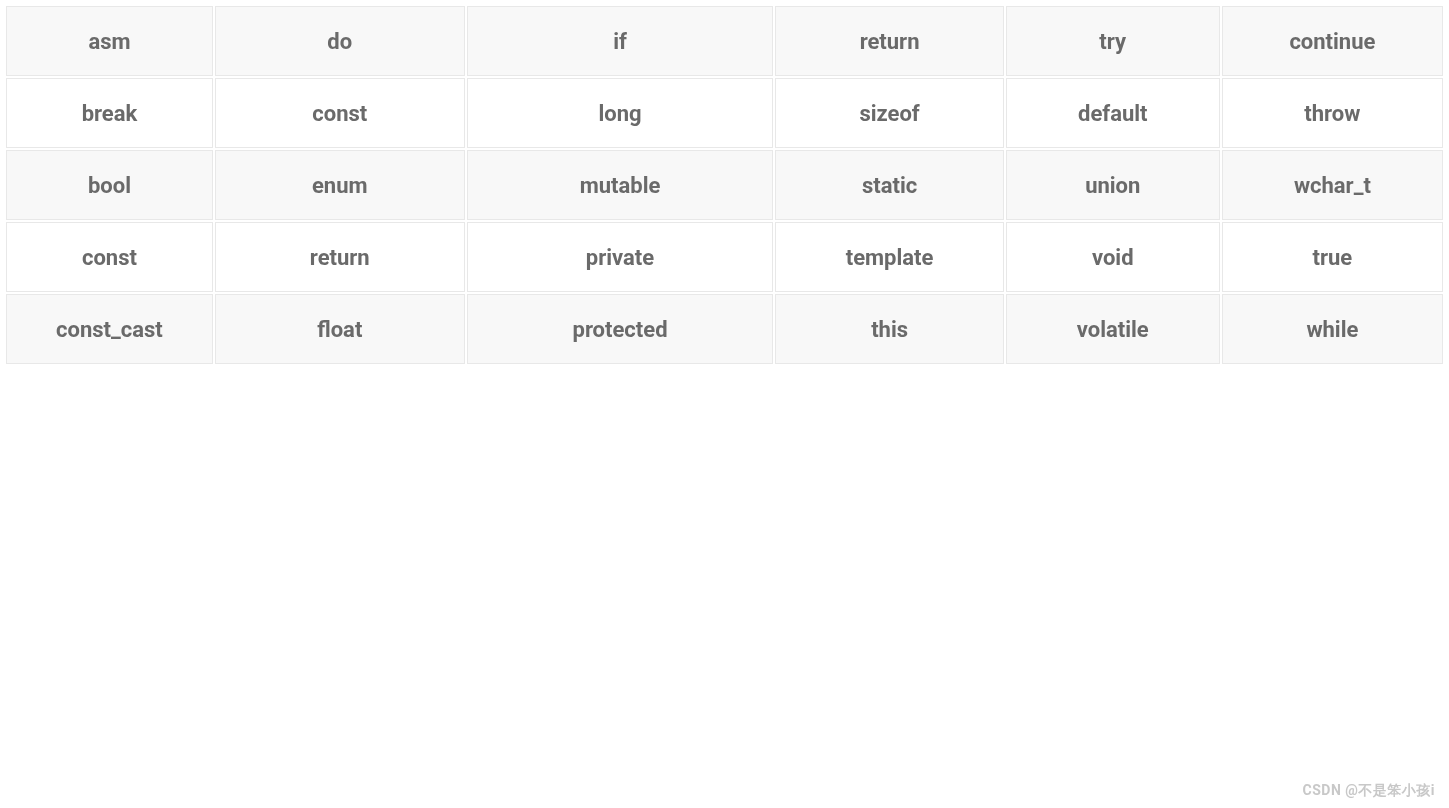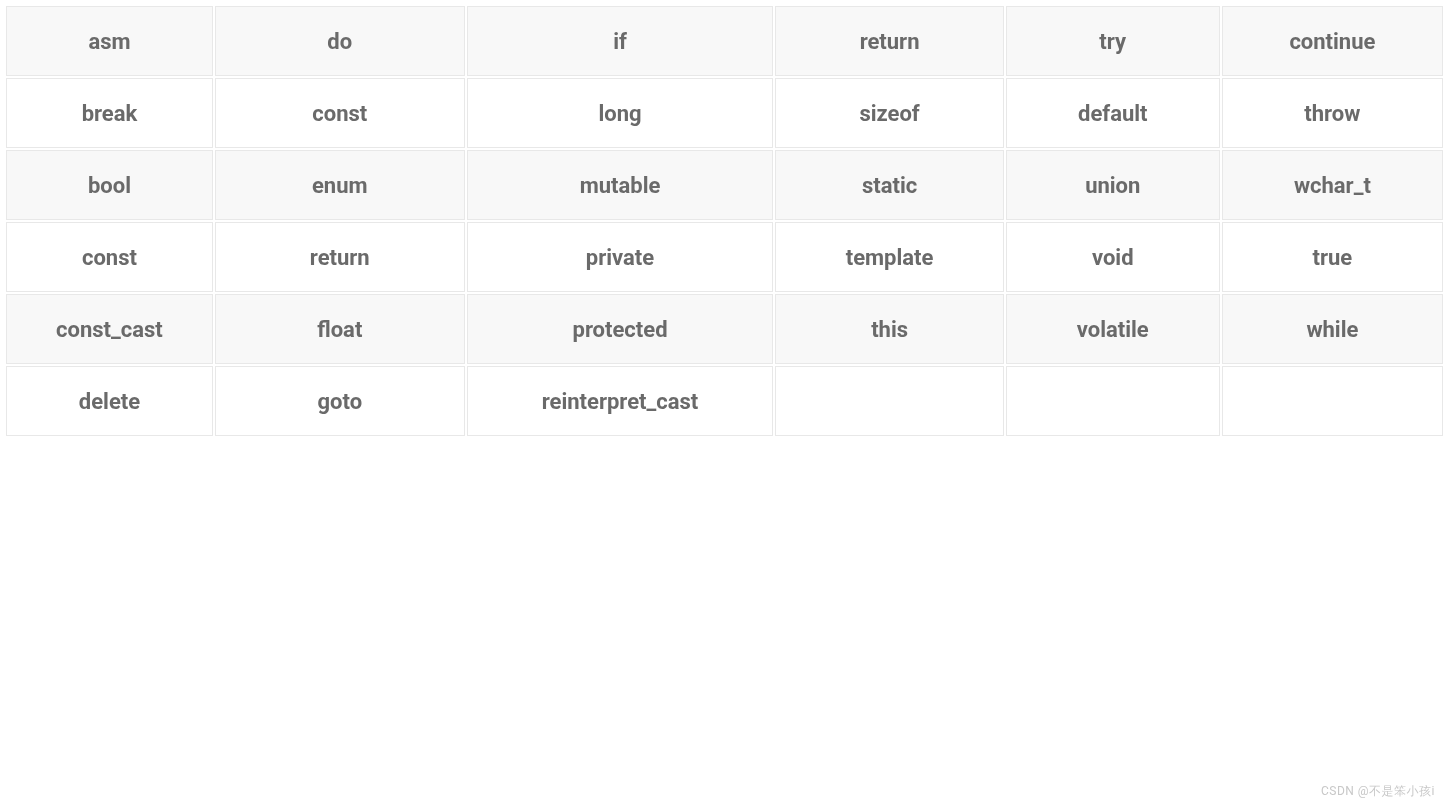--- a/index.html
+++ b/index.html
@@ -31,23 +31,23 @@
     tr:nth-child(odd) td {
       background: #f8f8f8;
     }
     tr:nth-child(even) td {
       background: #ffffff;
     }
     .watermark {
       position: fixed;
       bottom: 8px;
       right: 14px;
-      font-size: 12px;
+      font-size: 14px;
       color: #c8c8c8;
-      font-weight: 400;
+      font-weight: 700;
       letter-spacing: 0.5px;
     }
     .col-0 { width: 14.5%; }
     .col-1 { width: 17.5%; }
     .col-2 { width: 21.5%; }
     .col-3 { width: 16%; }
     .col-4 { width: 15%; }
     .col-5 { width: 15.5%; }
   </style>
 </head>
@@ -96,24 +96,16 @@
       <td>true</td>
     </tr>
     <tr>
       <td>const_cast</td>
       <td>float</td>
       <td>protected</td>
       <td>this</td>
       <td>volatile</td>
       <td>while</td>
     </tr>
-    <tr>
-      <td>delete</td>
-      <td>goto</td>
-      <td>reinterpret_cast</td>
-      <td></td>
-      <td></td>
-      <td></td>
-    </tr>
   </tbody>
 </table>
 
 <div class="watermark">CSDN @不是笨小孩i</div>
 
 </body></html>

